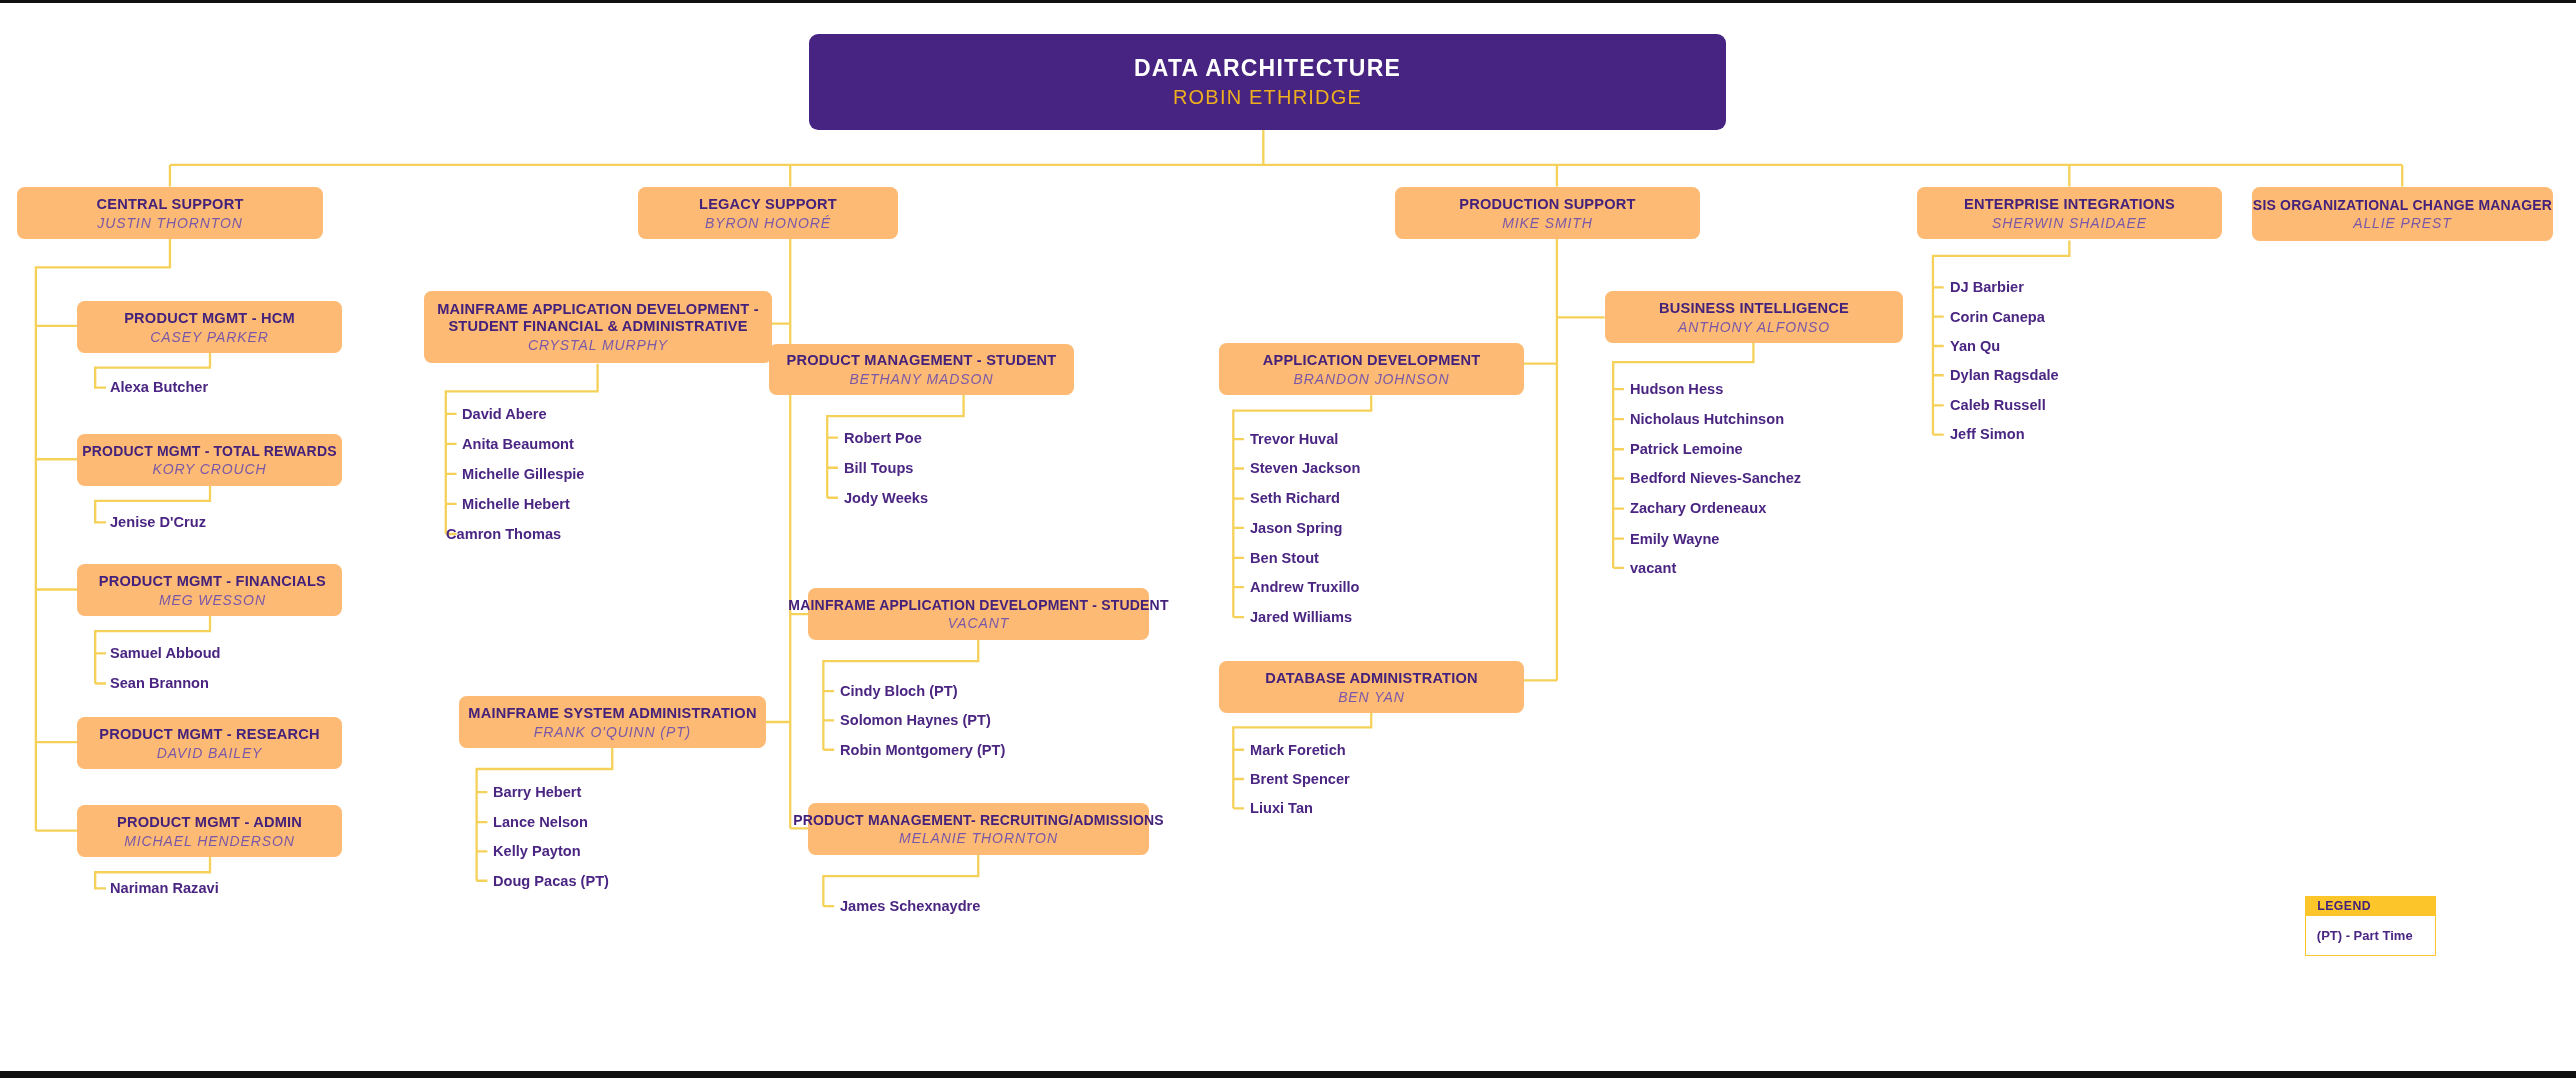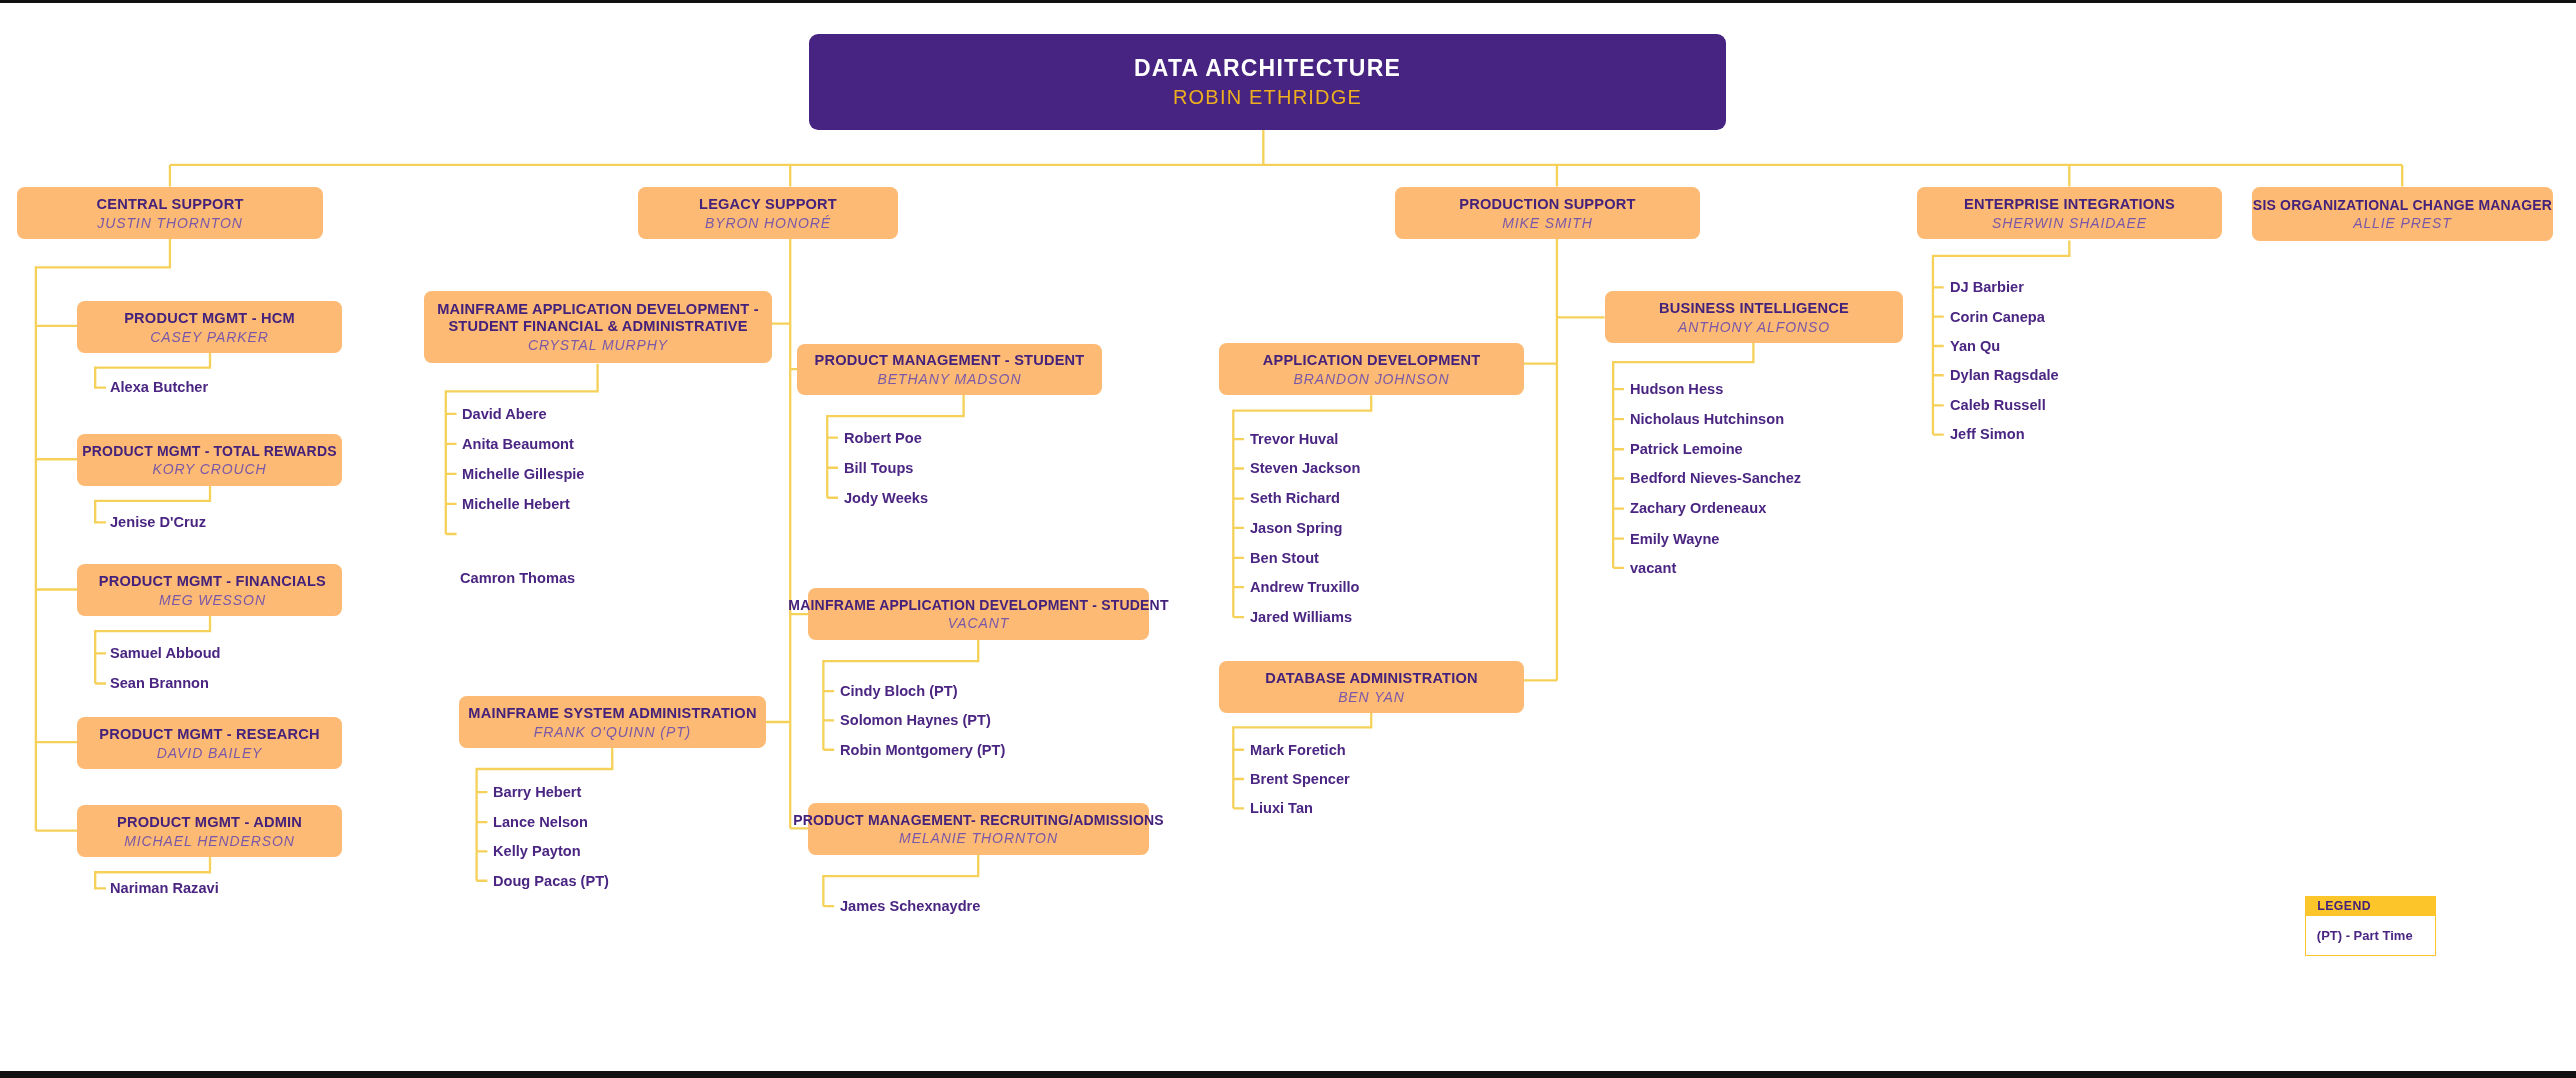--- a/index.html
+++ b/index.html
@@ -103,42 +103,42 @@
   <div class="name" style="left:110px;top:378px;">Alexa Butcher</div>
   <div class="name" style="left:110px;top:513px;">Jenise D'Cruz</div>
   <div class="name" style="left:110px;top:644px;">Samuel Abboud</div>
   <div class="name" style="left:110px;top:674px;">Sean Brannon</div>
   <div class="name" style="left:110px;top:879px;">Nariman Razavi</div>
 
   <div class="box wrap" style="left:424px;top:291px;width:348px;height:72px;">
     <div class="t">MAINFRAME APPLICATION DEVELOPMENT - STUDENT FINANCIAL &amp; ADMINISTRATIVE</div>
     <div class="m">CRYSTAL MURPHY</div>
   </div>
-  <div class="box" style="left:797px;top:344px;width:305px;height:51px;">
+  <div class="box" style="left:769px;top:344px;width:305px;height:51px;">
     <div class="t">PRODUCT MANAGEMENT - STUDENT</div>
     <div class="m">BETHANY MADSON</div>
   </div>
   <div class="box" style="left:459px;top:696px;width:307px;height:52px;">
     <div class="t">MAINFRAME SYSTEM ADMINISTRATION</div>
     <div class="m">FRANK O'QUINN (PT)</div>
   </div>
   <div class="box" style="left:808px;top:588px;width:341px;height:52px;">
     <div class="t" style="font-size:14px;">MAINFRAME APPLICATION DEVELOPMENT - STUDENT</div>
     <div class="m">VACANT</div>
   </div>
   <div class="box" style="left:808px;top:803px;width:341px;height:52px;">
     <div class="t" style="font-size:14px;">PRODUCT MANAGEMENT- RECRUITING/ADMISSIONS</div>
     <div class="m">MELANIE THORNTON</div>
   </div>
 
   <div class="name" style="left:462px;top:405px;">David Abere</div>
   <div class="name" style="left:462px;top:435px;">Anita Beaumont</div>
   <div class="name" style="left:462px;top:465px;">Michelle Gillespie</div>
   <div class="name" style="left:462px;top:495px;">Michelle Hebert</div>
-  <div class="name" style="left:460px;top:525px;margin-top:44px;">Camron Thomas</div>
+  <div class="name" style="left:446px;top:525px;">Camron Thomas</div>
 
   <div class="name" style="left:844px;top:429px;">Robert Poe</div>
   <div class="name" style="left:844px;top:459px;">Bill Toups</div>
   <div class="name" style="left:844px;top:489px;">Jody Weeks</div>
 
   <div class="name" style="left:493px;top:783px;">Barry Hebert</div>
   <div class="name" style="left:493px;top:813px;">Lance Nelson</div>
   <div class="name" style="left:493px;top:842px;">Kelly Payton</div>
   <div class="name" style="left:493px;top:872px;">Doug Pacas (PT)</div>
 

